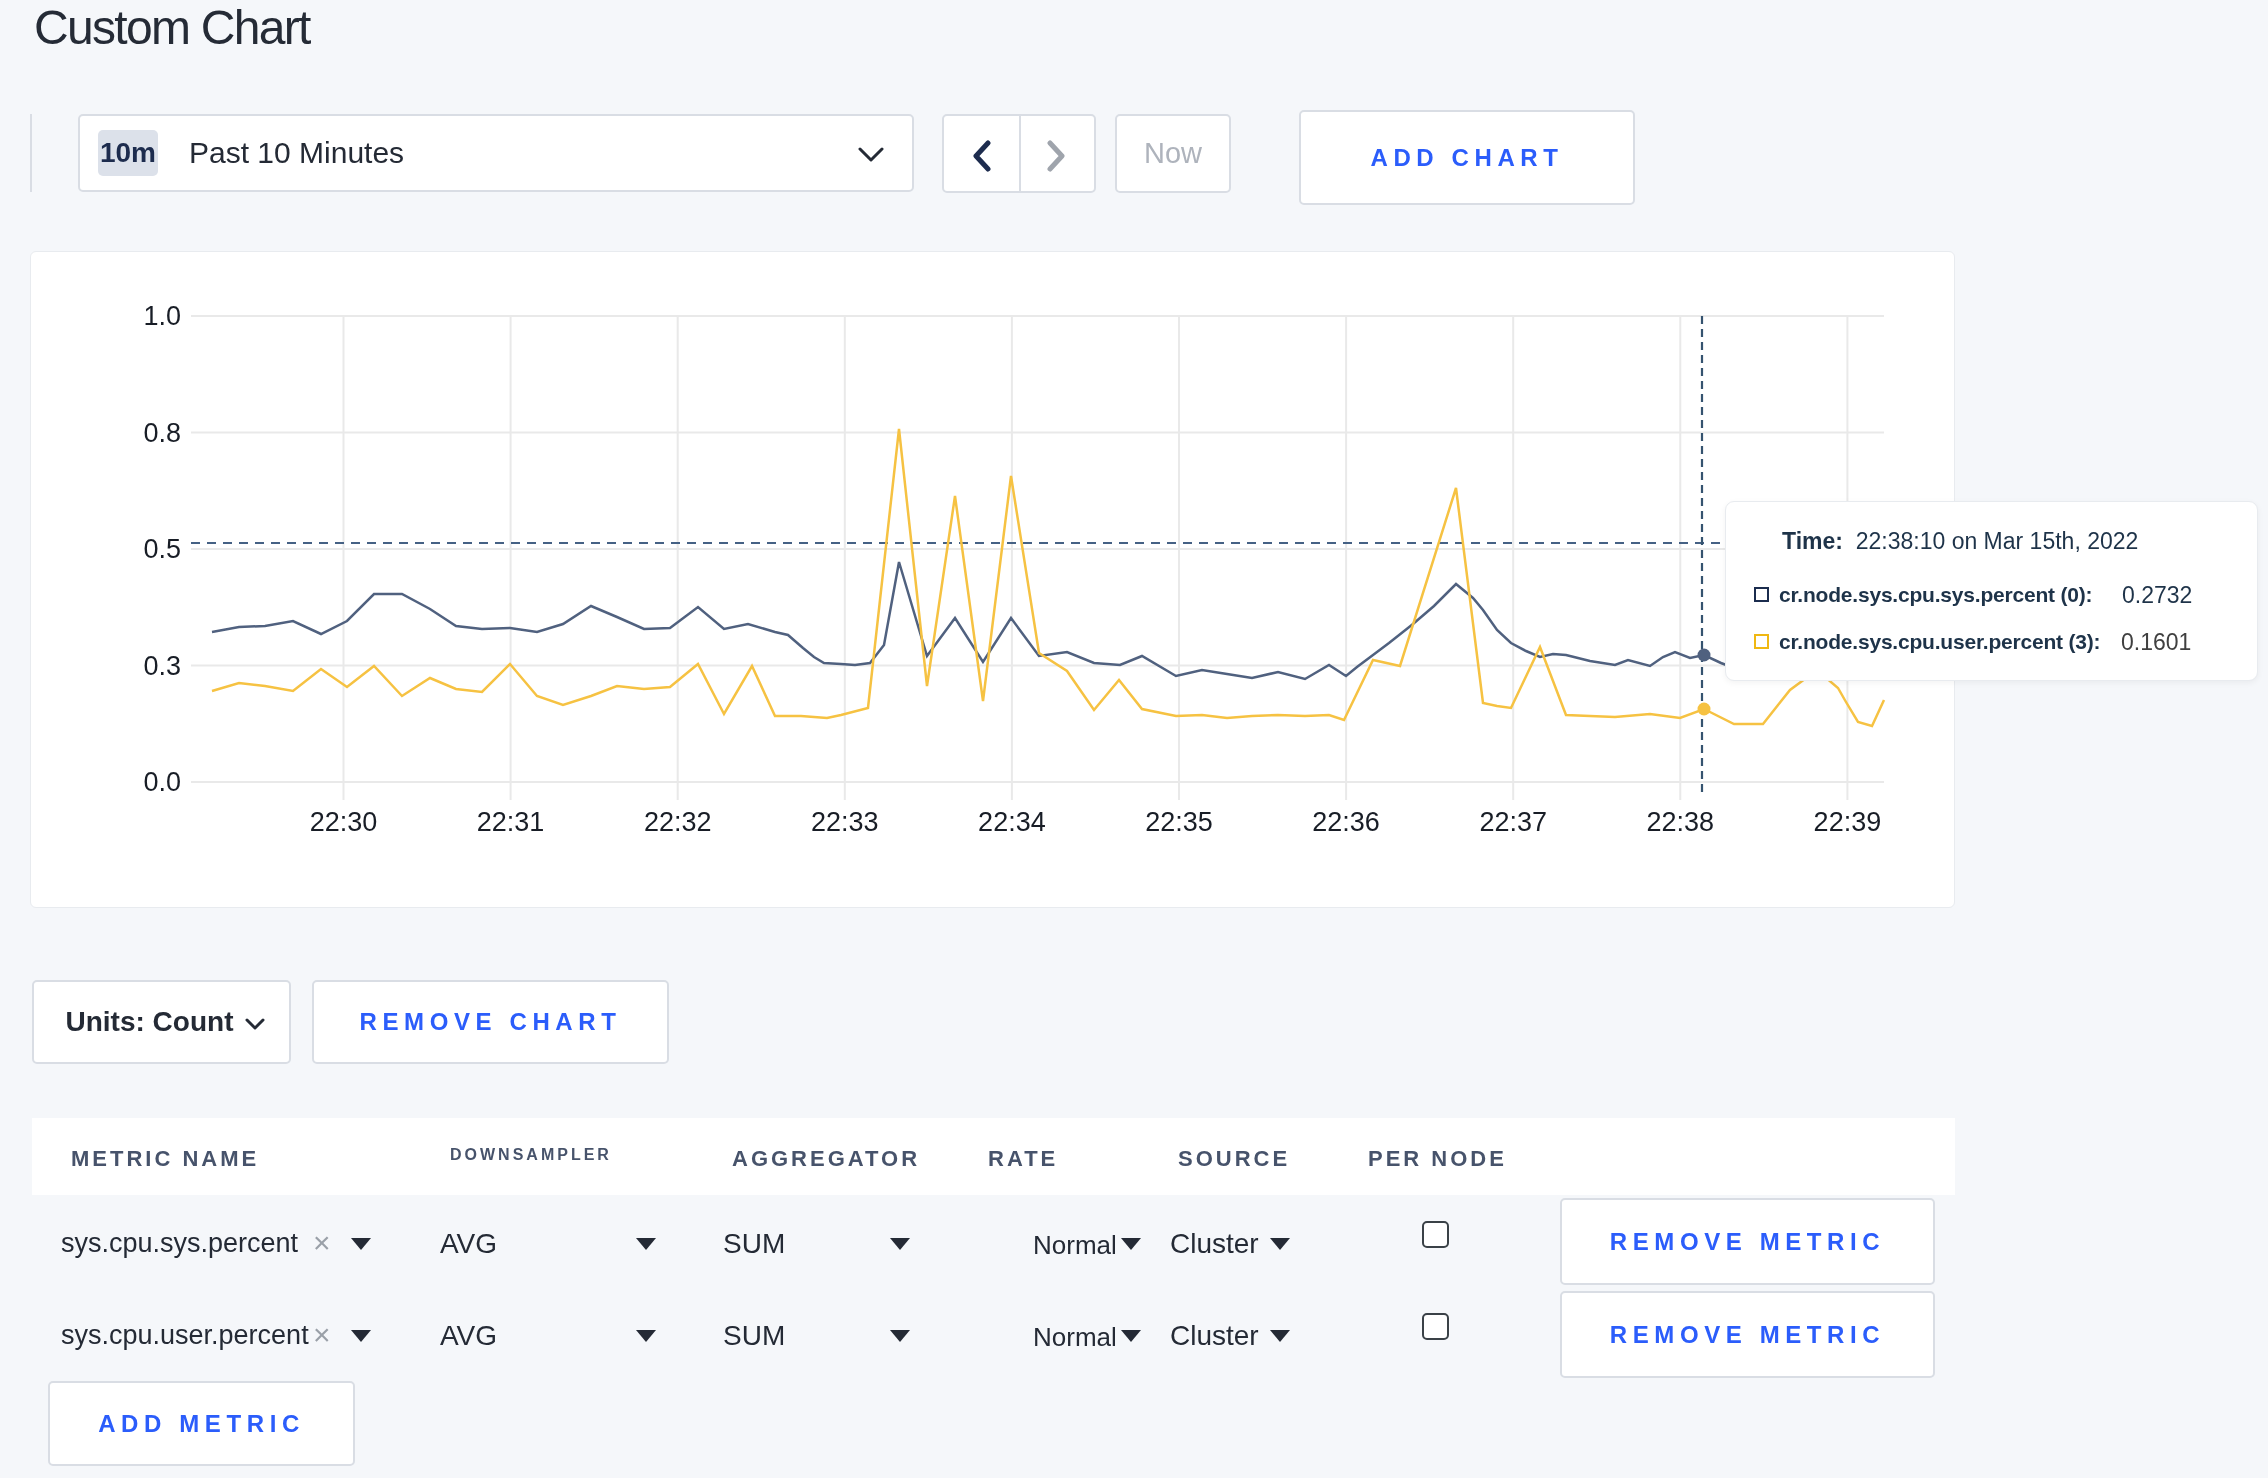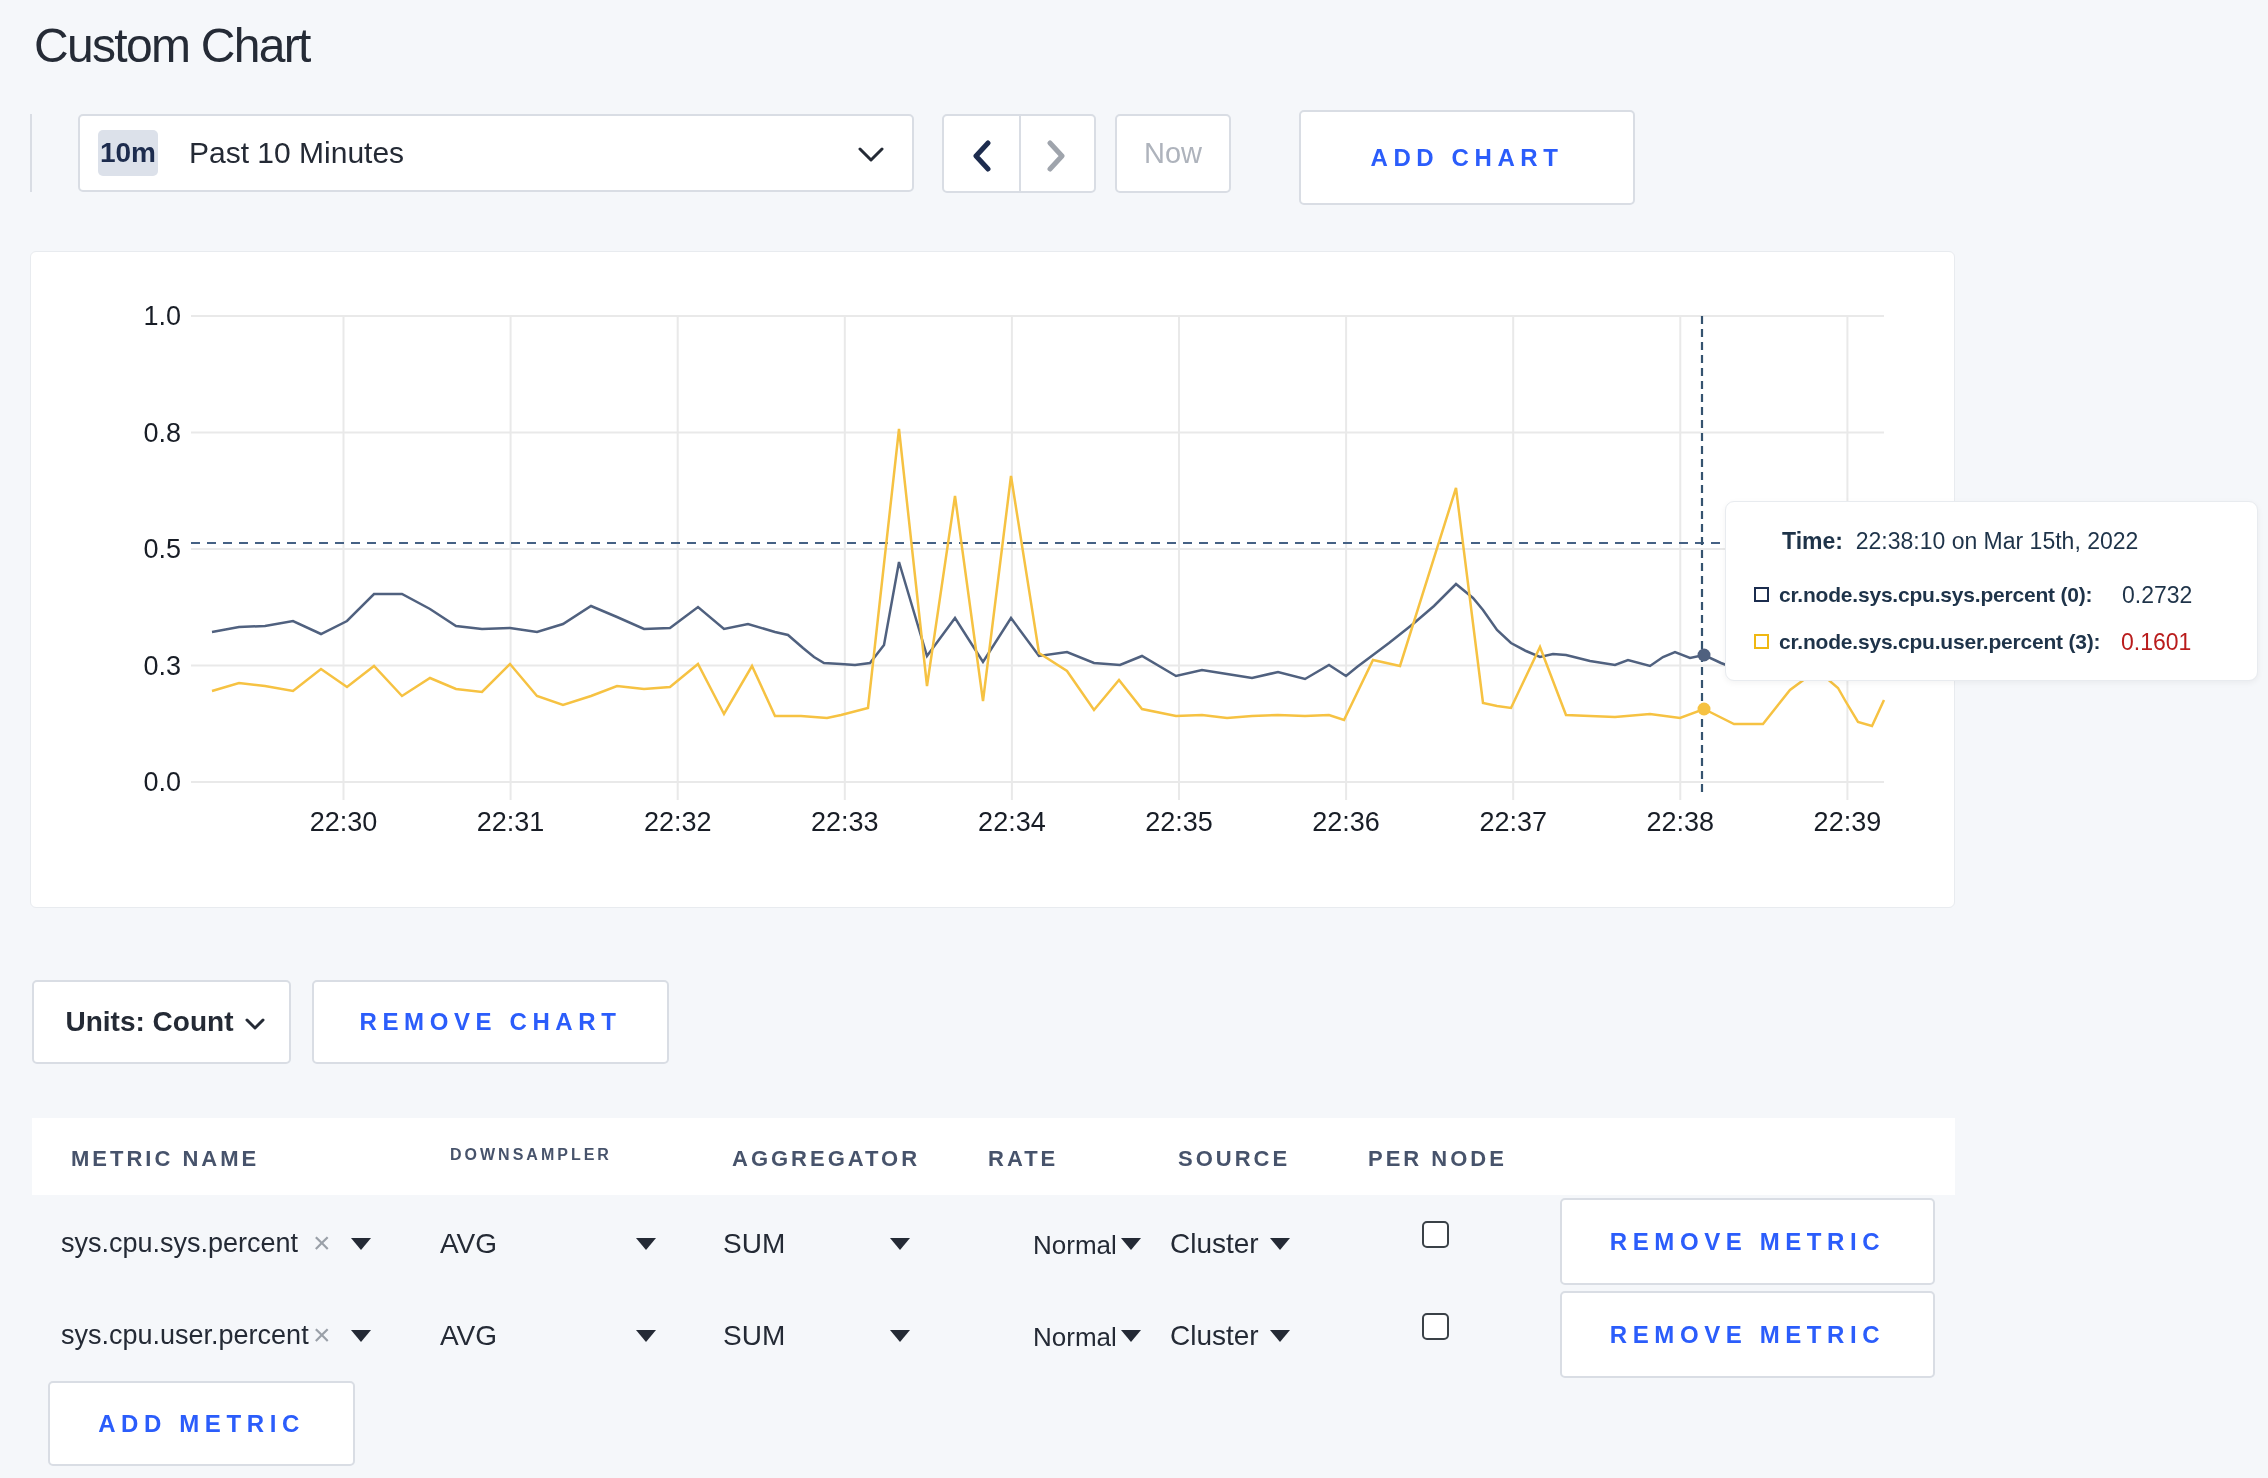--- a/index.html
+++ b/index.html
@@ -4,21 +4,21 @@
 <style>
   * { margin:0; padding:0; box-sizing:border-box; }
   html,body { width:2268px; height:1478px; background:#f5f7fa; font-family:"Liberation Sans", sans-serif; position:relative; overflow:hidden; }
   .abs { position:absolute; }
   .btn { position:absolute; background:#fff; border:2px solid #d9dde4; border-radius:5px; display:flex; align-items:center; justify-content:center; }
   .bluetext { color:#2b5dfb; letter-spacing:5.6px; font-weight:bold; font-size:24px; }
 </style>
 </head>
 <body>
 
-<div class="abs" style="left:34px; top:18px; font-size:48px; letter-spacing:-1.7px; color:#252b36;">Custom Chart</div>
+<div class="abs" style="left:34px; top:0; font-size:48px; letter-spacing:-1.7px; color:#252b36;">Custom Chart</div>
 
 <div class="abs" style="left:30px; top:114px; width:2px; height:78px; background:#d9dde4;"></div>
 
 <div class="btn" style="left:78px; top:114px; width:836px; height:78px; justify-content:flex-start;">
   <div style="margin-left:18px; background:#dce1ea; border-radius:5px; width:60px; height:46px; display:flex; align-items:center; justify-content:center; font-size:28px; font-weight:bold; color:#1d2c4e;">10m</div>
   <div style="margin-left:31px; font-size:30px; color:#242a35;">Past 10 Minutes</div>
   <svg class="abs" style="right:28px; top:31px;" width="26" height="16" viewBox="0 0 26 16">
       <polyline points="2,2 13,13 24,2" fill="none" stroke="#242a35" stroke-width="3" stroke-linecap="round" stroke-linejoin="round"></polyline>
     </svg>
 </div>
@@ -96,21 +96,21 @@
   </g>
 </svg>
 
 <div class="abs" style="left:1725px; top:501px; width:533px; height:180px; background:#fff; border:1px solid #e8ebef; border-radius:9px; box-shadow:0 2px 6px rgba(0,0,0,0.05);">
   <div class="abs" style="left:56px; top:26px; font-size:23px; color:#1e3349;"><b>Time:</b>&nbsp;&nbsp;22:38:10 on Mar 15th, 2022</div>
   <div class="abs" style="left:28px; top:85px; width:15px; height:15px; border:2.5px solid #1b2c4e;"></div>
   <div class="abs" style="left:53px; top:81px; font-size:21px; letter-spacing:-0.2px; color:#1e3349;"><b>cr.node.sys.cpu.sys.percent (0):</b></div>
   <div class="abs" style="left:396px; top:80px; font-size:23px; color:#1e3349;">0.2732</div>
   <div class="abs" style="left:28px; top:132px; width:15px; height:15px; border:2.5px solid #f0b812;"></div>
   <div class="abs" style="left:53px; top:128px; font-size:21px; letter-spacing:-0.2px; color:#1e3349;"><b>cr.node.sys.cpu.user.percent (3):</b></div>
-  <div class="abs" style="left:395px; top:127px; font-size:23px; color:#b91c1c;">0.1601</div>
+  <div class="abs" style="left:395px; top:127px; font-size:23px; color:#404040;">0.1601</div>
 </div>
 
 <div class="btn" style="left:32px; top:980px; width:259px; height:84px;">
   <span style="font-size:28px; font-weight:bold; color:#242a35; margin-right:24px;">Units: Count</span>
   <svg class="abs" style="right:24px; top:36px;" width="20" height="13" viewBox="0 0 20 13">
       <polyline points="2,2 10,10 18,2" fill="none" stroke="#242a35" stroke-width="3" stroke-linecap="round" stroke-linejoin="round"></polyline>
     </svg>
 </div>
 
 <div class="btn" style="left:312px; top:980px; width:357px; height:84px;">

